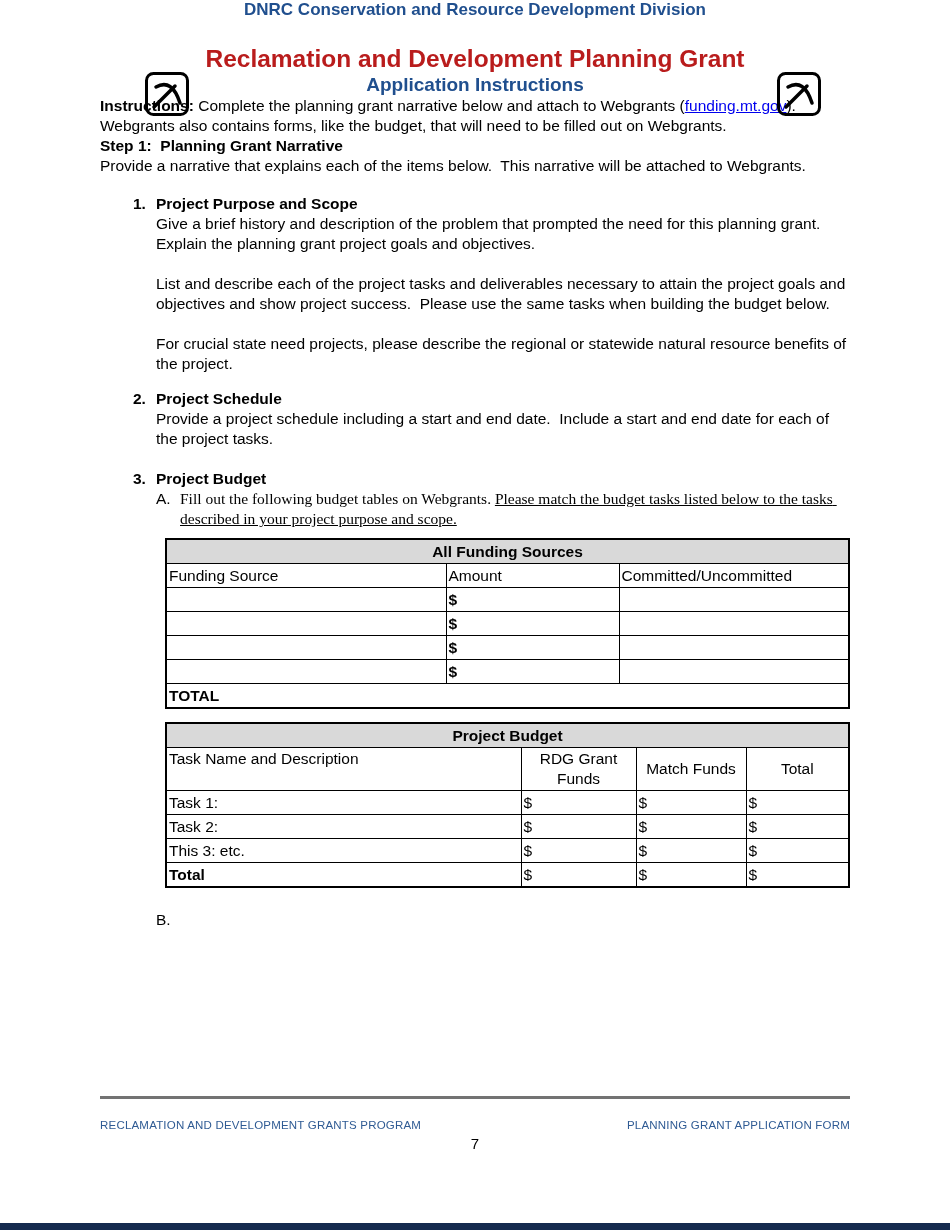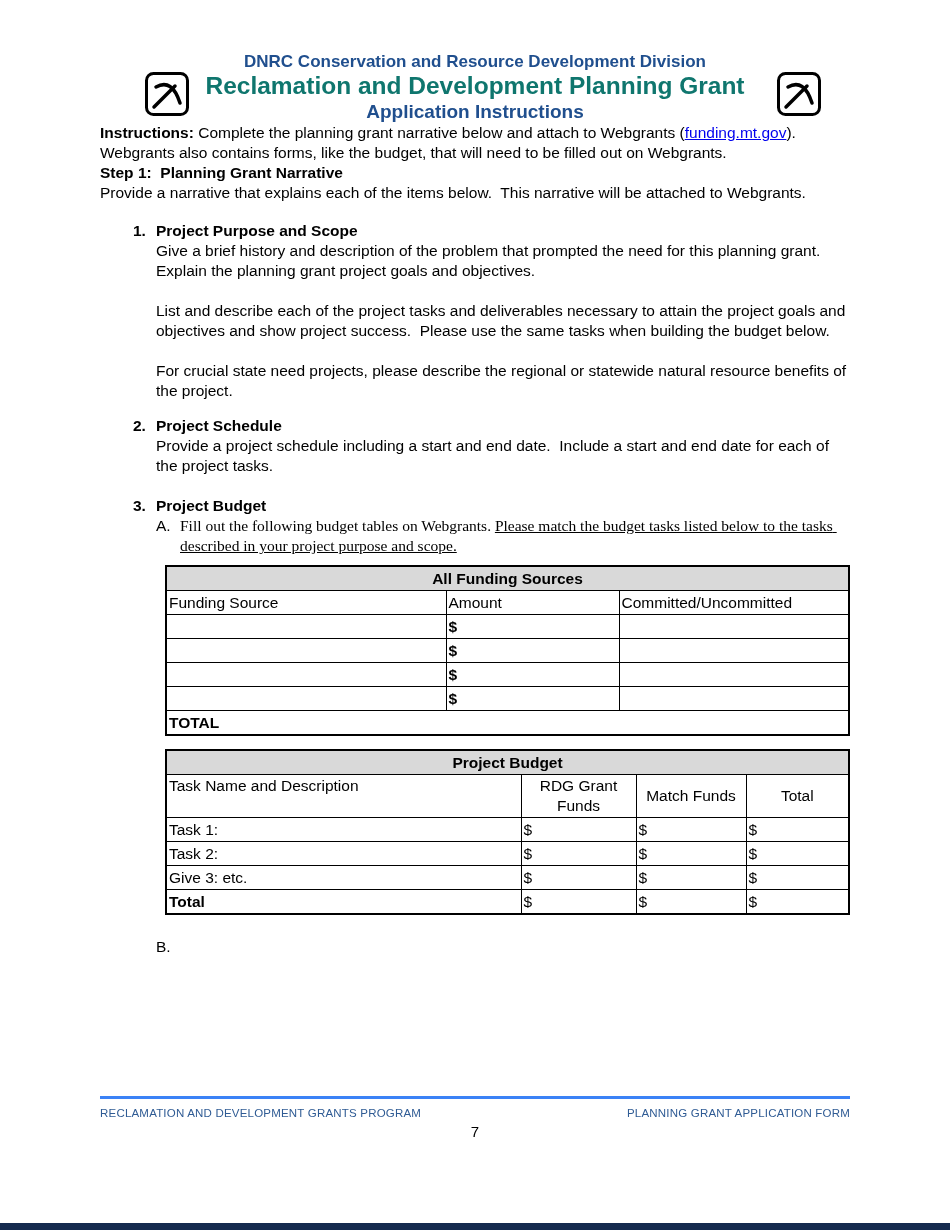--- a/index.html
+++ b/index.html
@@ -6,23 +6,23 @@
   .page{
     position:relative;
     width:950px;height:1230px;
     background:#fff;
     font-family:"Liberation Sans", sans-serif;
     color:#000;
     overflow:hidden;
   }
   .t{white-space:pre-wrap;}
   
-  .doc-header{padding-top:52px;text-align:center;}
+  .doc-header{text-align:center;}
   .org-line{color:#204F8E;font-weight:bold;font-size:17px;line-height:20px;}
-  .doc-title{color:#0f766e;font-weight:bold;font-size:24.5px;line-height:28px;}
+  .doc-title{color:#b91c1c;font-weight:bold;font-size:24.5px;line-height:28px;margin-top:25px;}
   .doc-subtitle{color:#204F8E;font-weight:bold;font-size:19px;line-height:23px;}
   .corner-icon{position:absolute;top:70px;width:48px;height:48px;}
   .corner-icon.left{left:143px;}
   .corner-icon.right{left:775px;}
   
   .content{margin:0 100px;font-size:15.5px;line-height:20px;}
   .content p{margin:0;}
   .intro{margin-top:39px;}
   .intro b{font-weight:bold;}
   a.doclink{color:#0000EE;text-decoration:underline;cursor:pointer;}
@@ -58,22 +58,22 @@
   .tbl-head{font-weight:normal;}
   .cell-bold{font-weight:bold !important;}
   .cell-center{text-align:center !important;}
   .cell-top{vertical-align:top !important;margin-top:12px;}
   .tbl1{margin-top:9px;}
   .tbl2{margin-top:13px;}
   .sub-b{margin-top:22px;padding-left:56px;}
   
   .footer{
     position:absolute;top:1096px;left:100px;right:100px;
-    border-top:3px solid #3b82f6;
-    padding-top:8px;
+    border-top:3px solid #737373;
+    padding-top:20px;
   }
   .footer-row{display:flex;justify-content:space-between;font-size:11.5px;color:#2F5B94;letter-spacing:.2px;}
   .page-num{text-align:center;font-size:15px;color:#000;margin-top:4px;}
   .bottom-bar{position:absolute;left:0;bottom:0;width:100%;height:7px;background:#152A4E;}
 </style>
 </head>
 <body>
 
 <div class="page">
 
@@ -197,21 +197,21 @@
           <td><span class="t">$</span></td>
           <td><span class="t">$</span></td>
         </tr>
         <tr>
           <td><span class="t">Task 2:</span></td>
           <td><span class="t">$</span></td>
           <td><span class="t">$</span></td>
           <td><span class="t">$</span></td>
         </tr>
         <tr>
-          <td><span class="t">Give 3: etc.</span></td>
+          <td><span class="t">This 3: etc.</span></td>
           <td><span class="t">$</span></td>
           <td><span class="t">$</span></td>
           <td><span class="t">$</span></td>
         </tr>
         <tr>
           <td class="cell-bold"><span class="t">Total</span></td>
           <td><span class="t">$</span></td>
           <td><span class="t">$</span></td>
           <td><span class="t">$</span></td>
         </tr>

